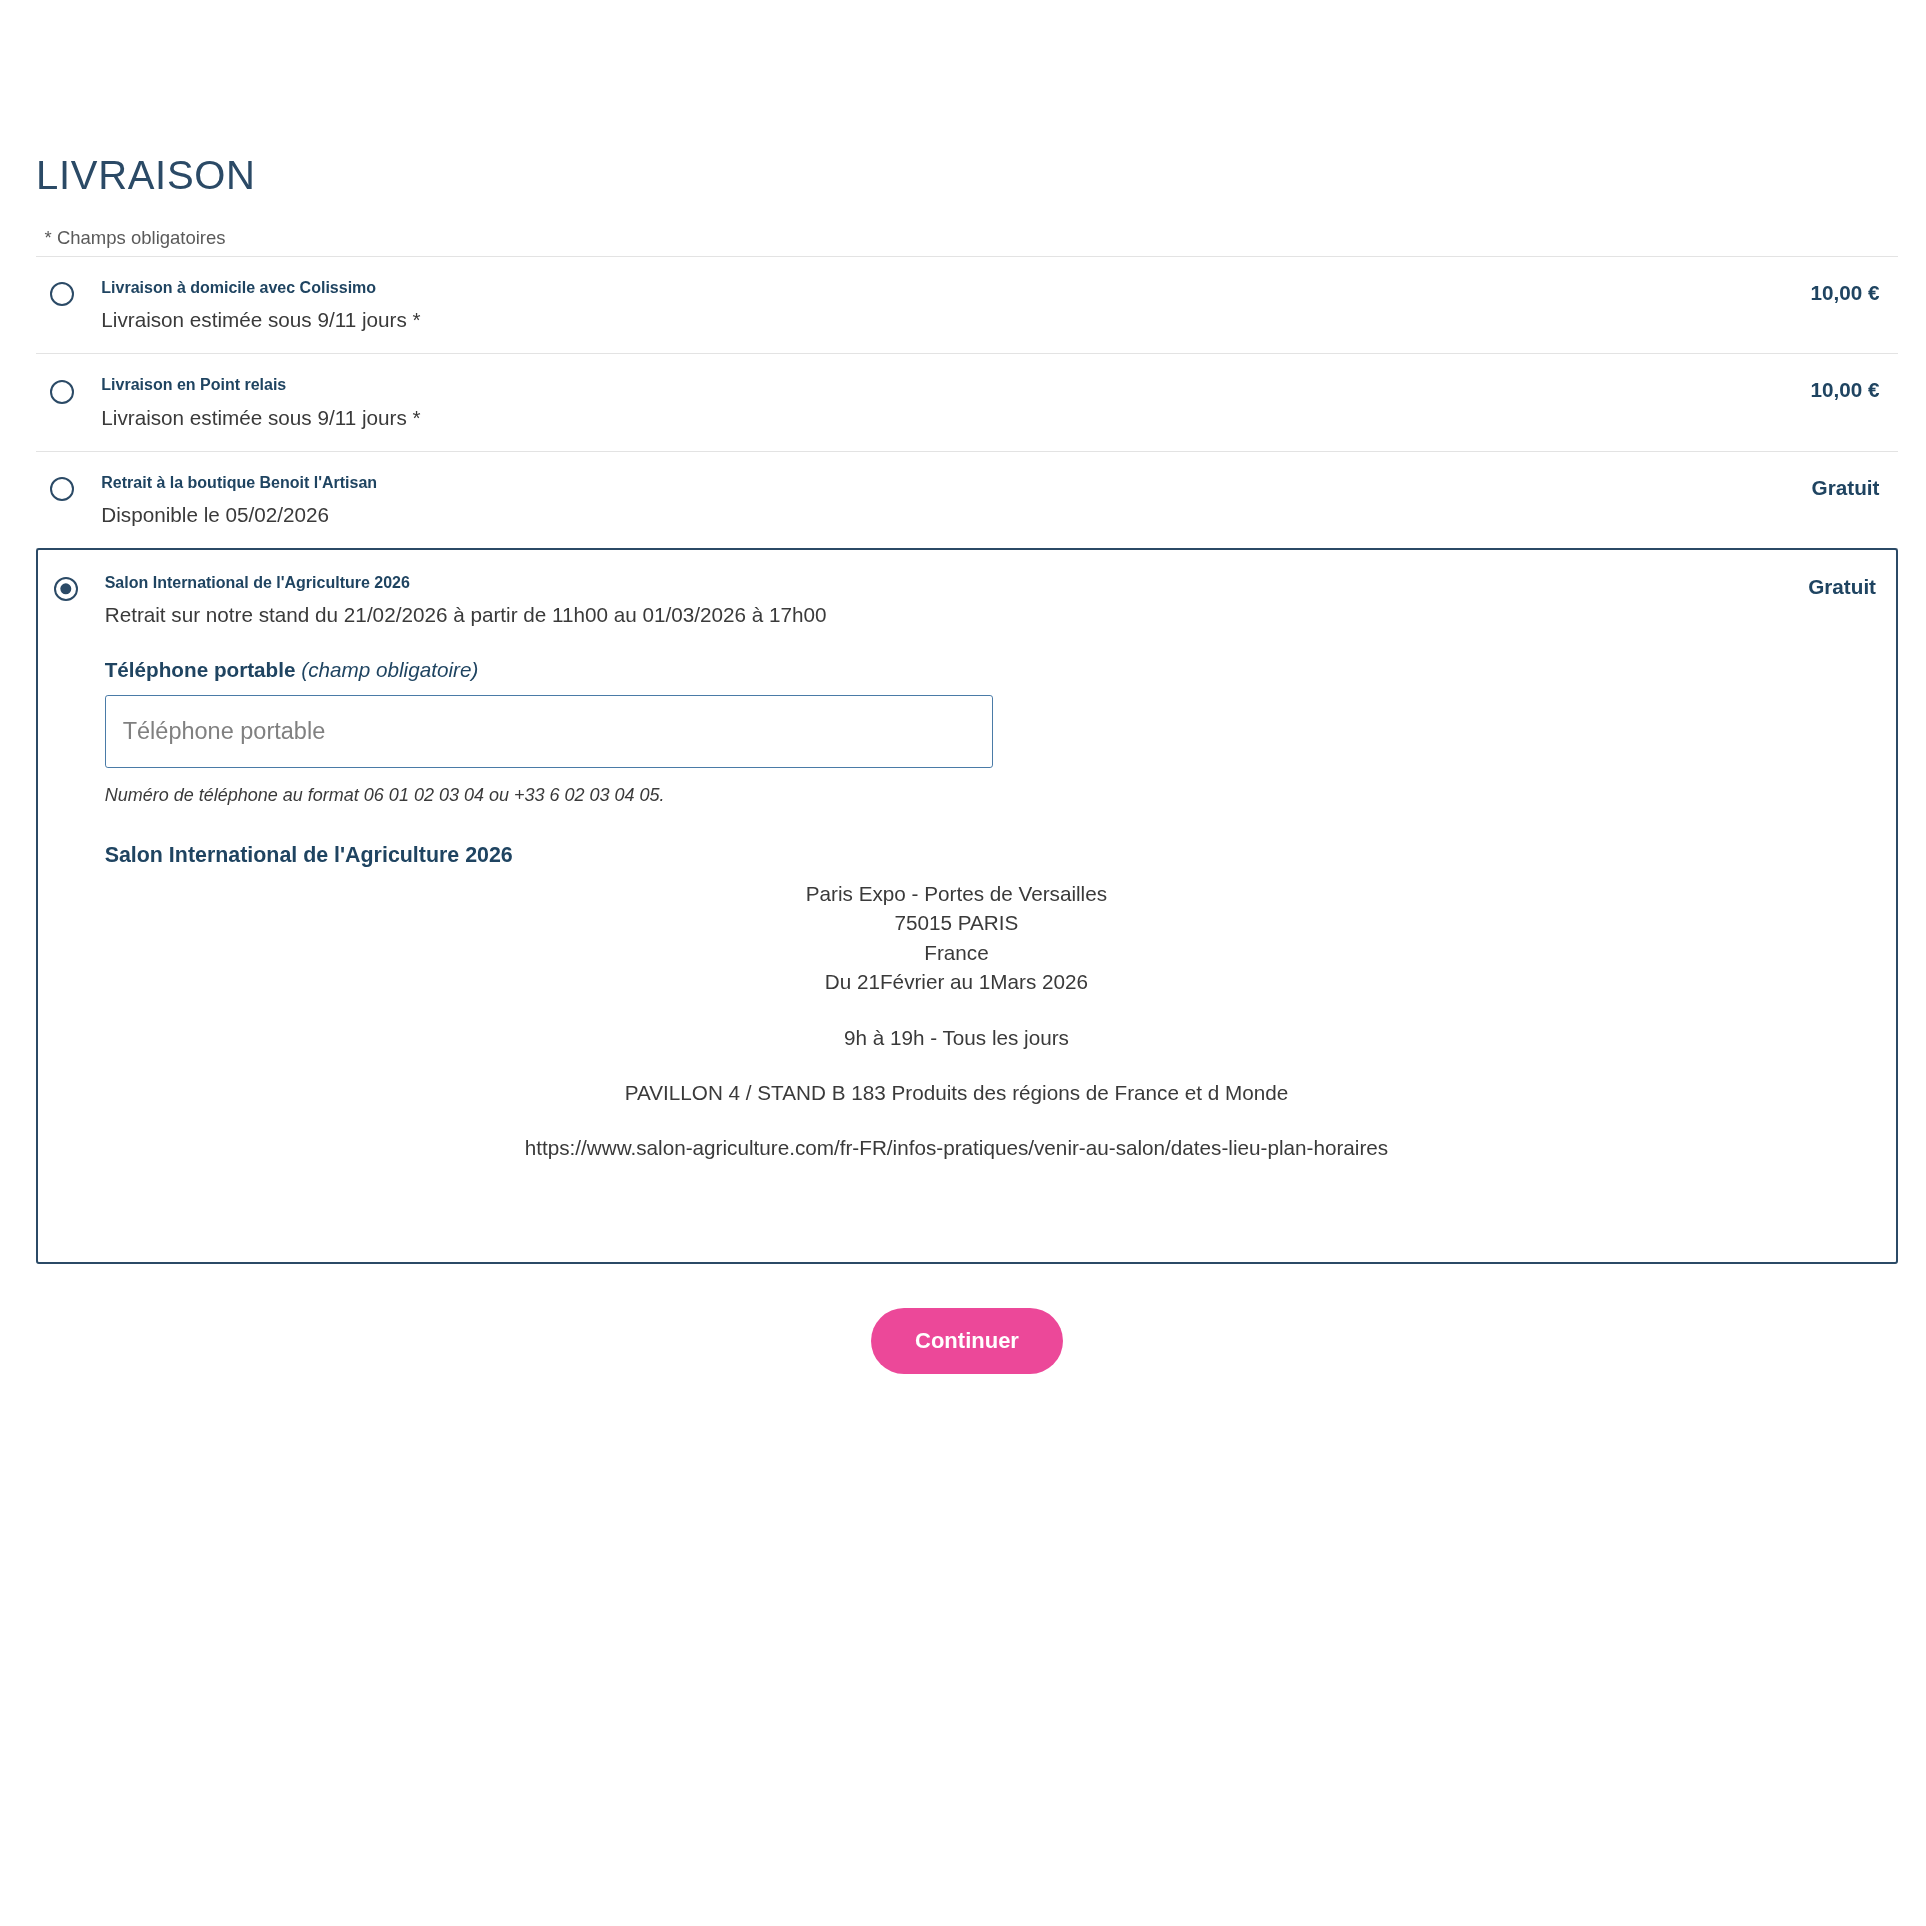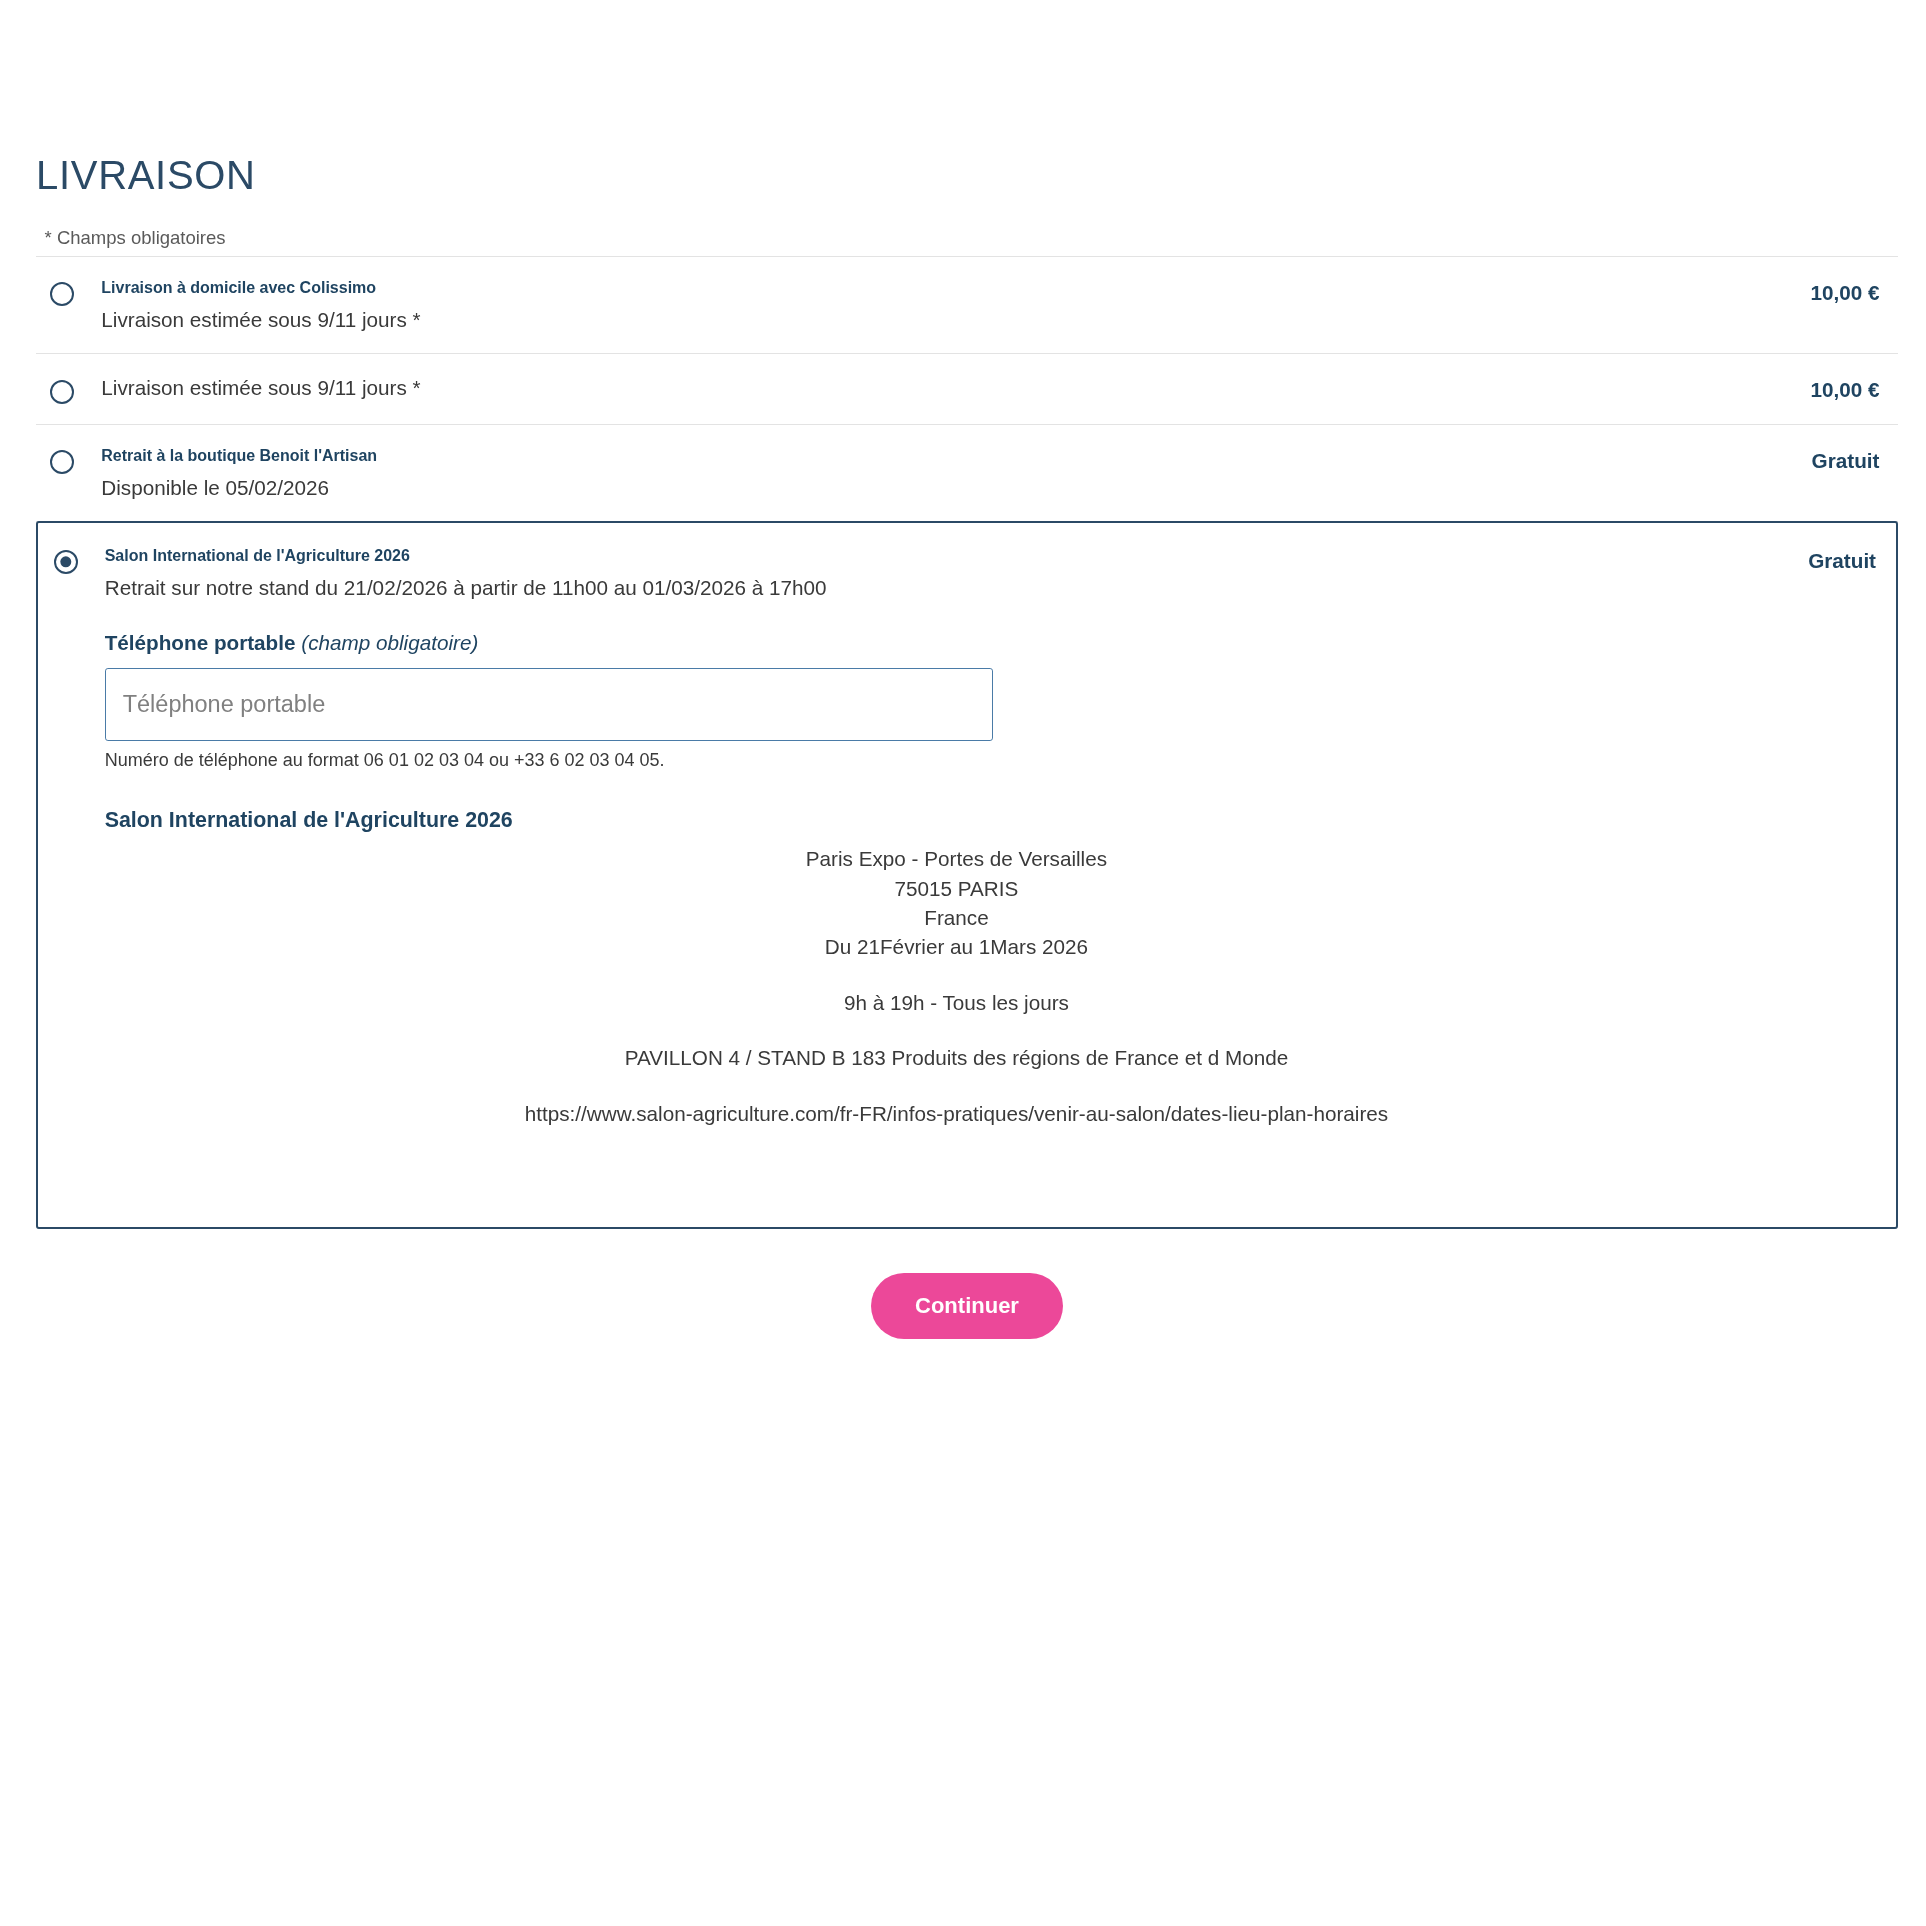--- a/index.html
+++ b/index.html
@@ -129,22 +129,23 @@
     font-size: 23.5px;
     color: #666;
     padding: 0 17px;
     font-family: "Liberation Sans", sans-serif;
     background: #fff;
     outline: none;
   }
   .text-input::placeholder { color: #808080; }
   .hint {
     font-size: 18px;
+    font-style: italic;
     color: #3a3a3a;
-    margin: 9px 0 0 0;
+    margin: 17px 0 0 0;
   }
   .addr-block {
     margin-top: 37px;
   }
   .addr-title {
     font-size: 21.4px;
     font-weight: bold;
     color: #1f4461;
     margin: 0 0 11.4px 0;
   }
@@ -194,20 +195,21 @@
           <div class="option-sub">Livraison estimée sous 9/11 jours *</div>
         </div>
         <div class="option-price">10,00 €</div>
       </div>
 
       <div class="option-row">
         <div class="radio-wrap">
           <span class="radio"></span>
         </div>
         <div class="option-body">
+          <div class="option-title">Livraison en Point relais</div>
           <div class="option-sub">Livraison estimée sous 9/11 jours *</div>
         </div>
         <div class="option-price">10,00 €</div>
       </div>
 
       <div class="option-row">
         <div class="radio-wrap">
           <span class="radio"></span>
         </div>
         <div class="option-body">

